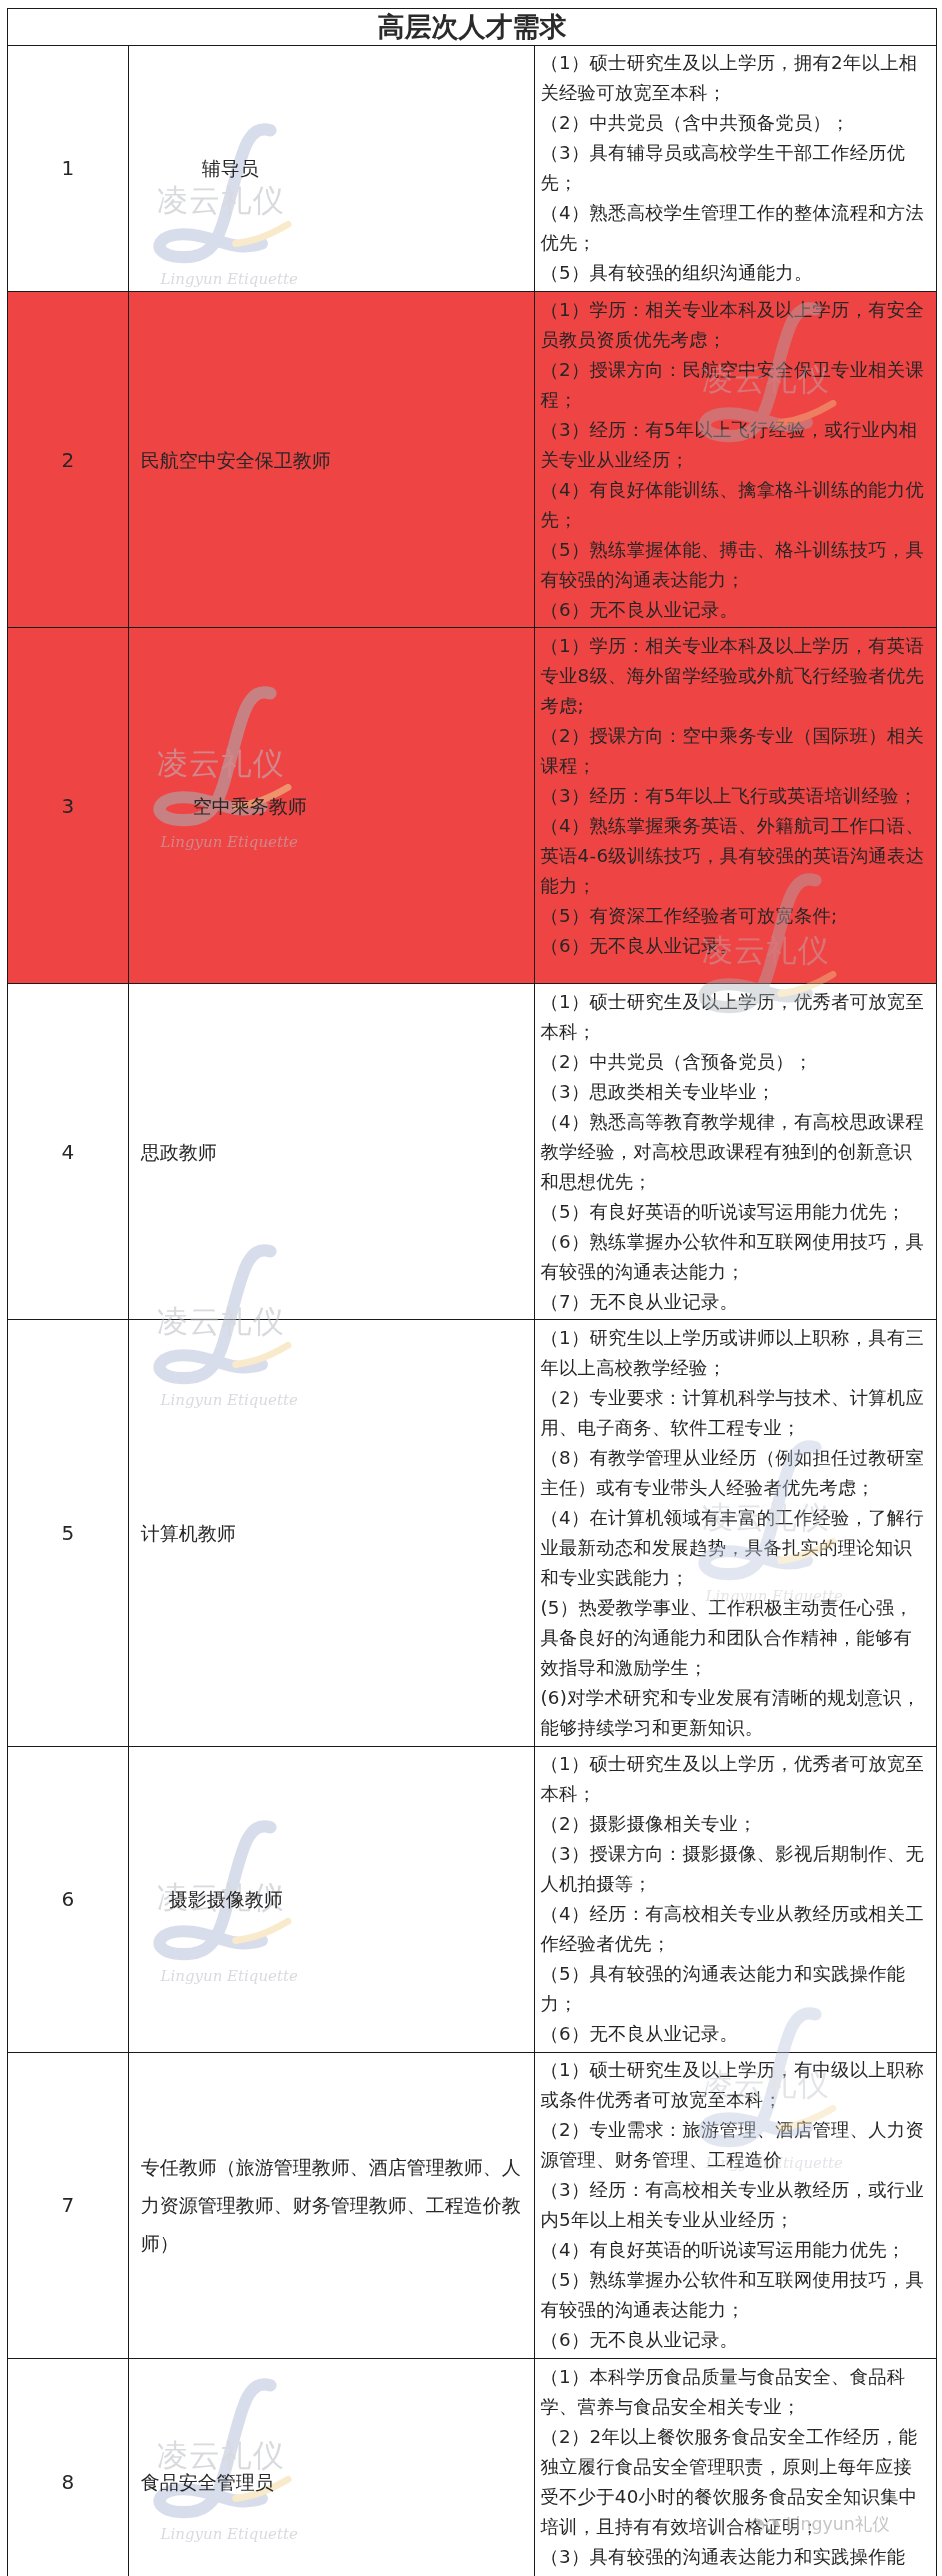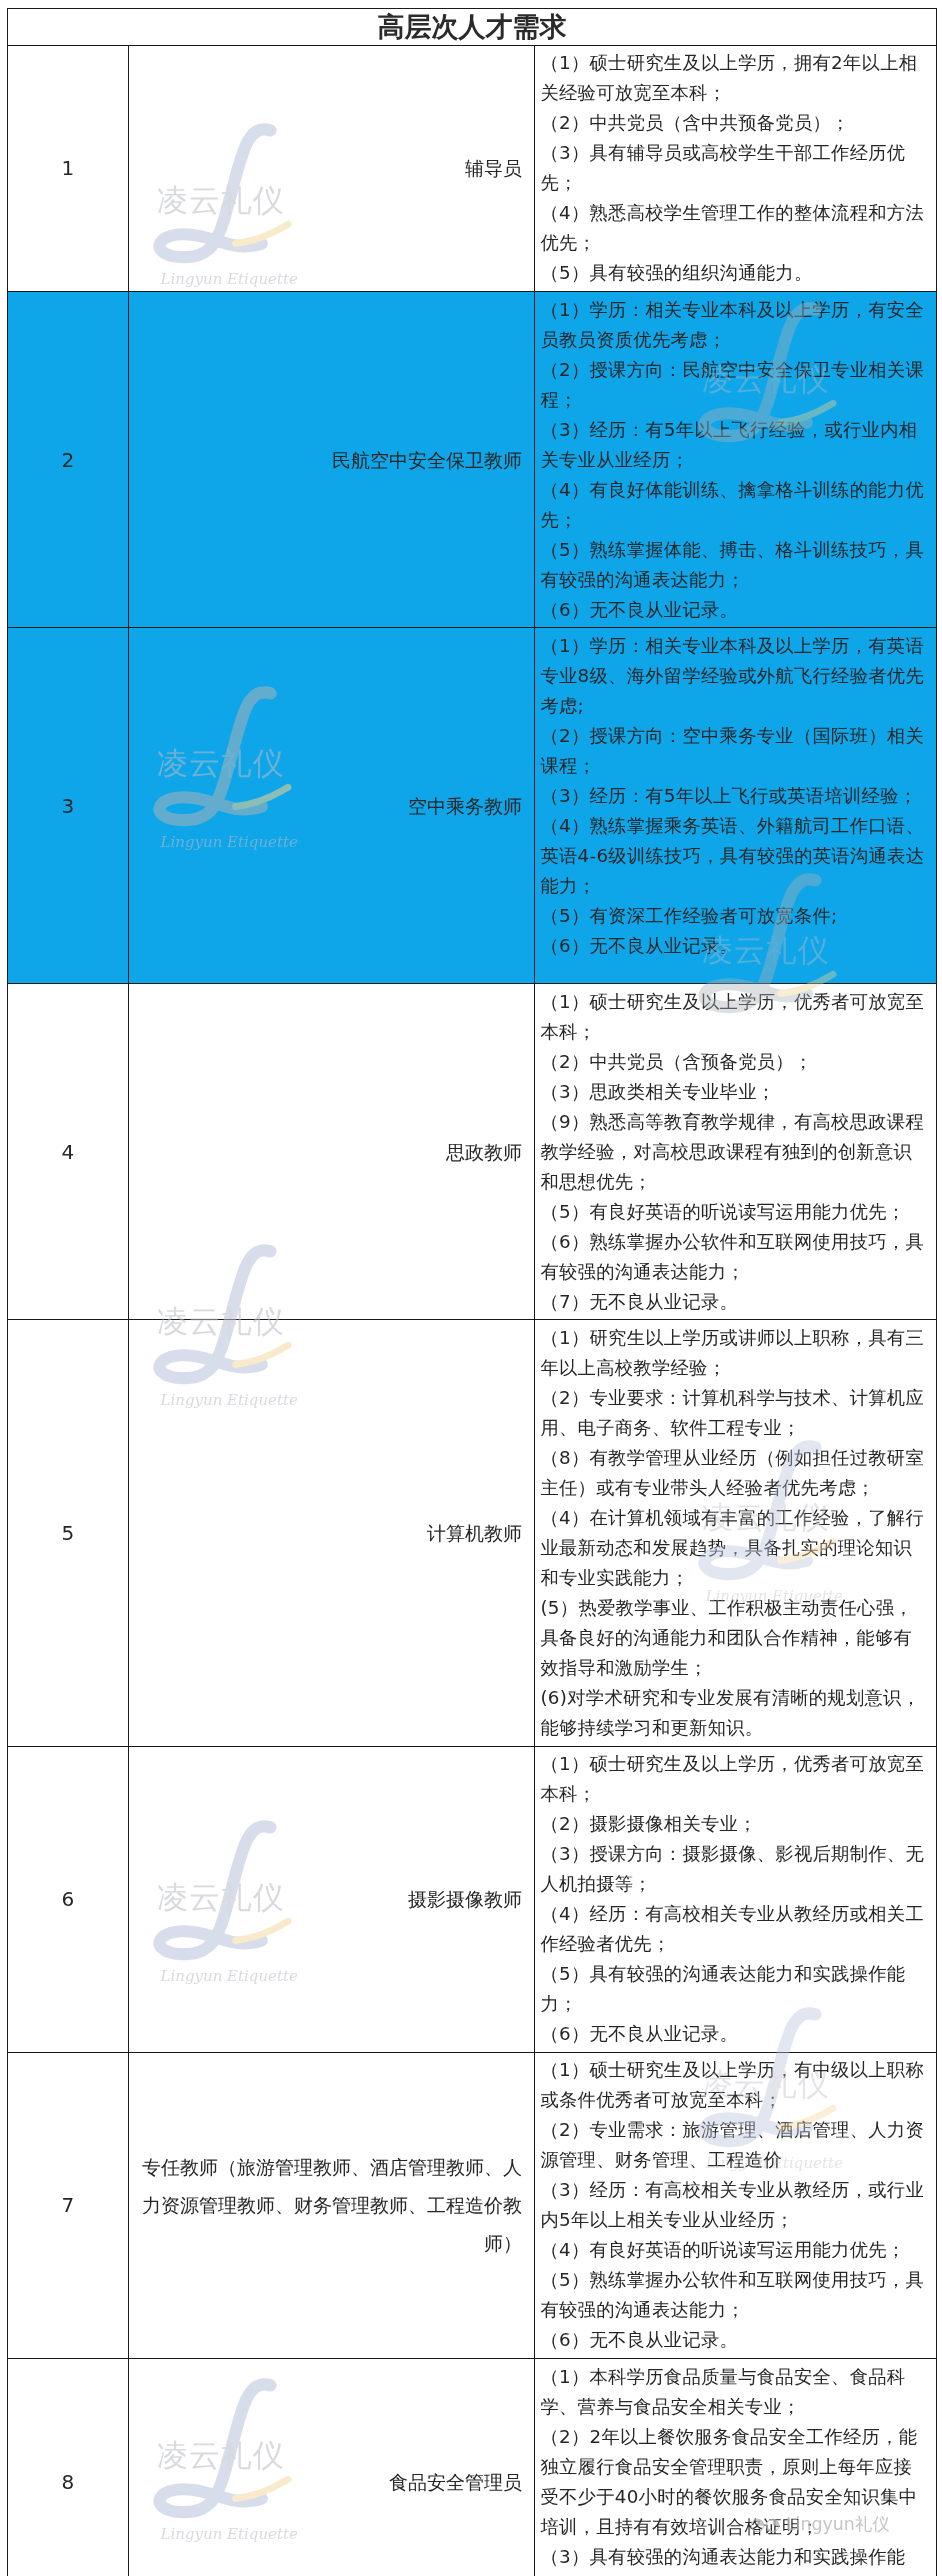--- a/index.html
+++ b/index.html
@@ -7,24 +7,24 @@
          font-family: "DejaVu Sans", "Liberation Sans", sans-serif; color: #262626; }
   .sheet { position: absolute; left: 7px; top: 7.9px; width: 930px; }
   table { border-collapse: collapse; width: 930px; table-layout: fixed; }
   td, th { border: 1.7px solid #1a1a1a; padding: 0; vertical-align: middle; }
   .title-cell { height: 31px; text-align: center; font-size: 27px; font-weight: bold; color: #2a2a2a; }
   .hdr th { height: 33px; font-size: 20px; font-weight: bold; color: #2a2a2a; }
   .c-num { width: 120px; }
   .c-pos { width: 405px; }
   .c-req { width: 400px; }
   td.num { text-align: center; font-size: 20px; }
-  td.pos { text-align: right; font-size: 19px; padding: 0 12.2px; line-height: 38px; position: relative; }
+  td.pos { text-align: left; font-size: 19px; padding: 0 12.2px; line-height: 38px; position: relative; }
   td.req { font-size: 18.3px; line-height: 30px; padding: 2.6px 7px 2.6px 5.2px; vertical-align: top; letter-spacing: 0.3px; }
   td.req .ln { display: block; }
-  tr.green td { background: #0ea5e9; }
+  tr.green td { background: #ef4444; }
   .wm { position: absolute; pointer-events: none; opacity: 0.55; }
   .wm .wm-cn { position: absolute; left: 0; top: 58px; font-size: 31px; color: #b9bcc4; white-space: nowrap; letter-spacing: 0.9px; }
   .wm .wm-en { position: absolute; left: 3.5px; top: 148px; font-size: 15px; font-style: italic; color: #b9bcc4;
                font-family: "DejaVu Serif", serif; white-space: nowrap; }
   .wm svg { position: absolute; left: -17.4px; top: -8.7px; }
   .wm-wechat { position: absolute; right: 35px; bottom: 19px; font-size: 17.4px; color: #b6b6b6; opacity: 0.8; white-space: nowrap; }
 </style>
 </head>
 <body>
 
@@ -82,21 +82,21 @@
       </td>
     </tr>
 
     <tr style="height:326px">
       <td class="num">4</td>
       <td class="pos">思政教师</td>
       <td class="req">
         <span class="ln">（1）硕士研究生及以上学历，优秀者可放宽至本科；</span>
         <span class="ln">（2）中共党员（含预备党员）；</span>
         <span class="ln">（3）思政类相关专业毕业；</span>
-        <span class="ln">（9）熟悉高等教育教学规律，有高校思政课程教学经验，对高校思政课程有独到的创新意识和思想优先；</span>
+        <span class="ln">（4）熟悉高等教育教学规律，有高校思政课程教学经验，对高校思政课程有独到的创新意识和思想优先；</span>
         <span class="ln">（5）有良好英语的听说读写运用能力优先；</span>
         <span class="ln">（6）熟练掌握办公软件和互联网使用技巧，具有较强的沟通表达能力；</span>
         <span class="ln">（7）无不良从业记录。</span>
       </td>
     </tr>
 
     <tr style="height:413px">
       <td class="num">5</td>
       <td class="pos">计算机教师</td>
       <td class="req">

